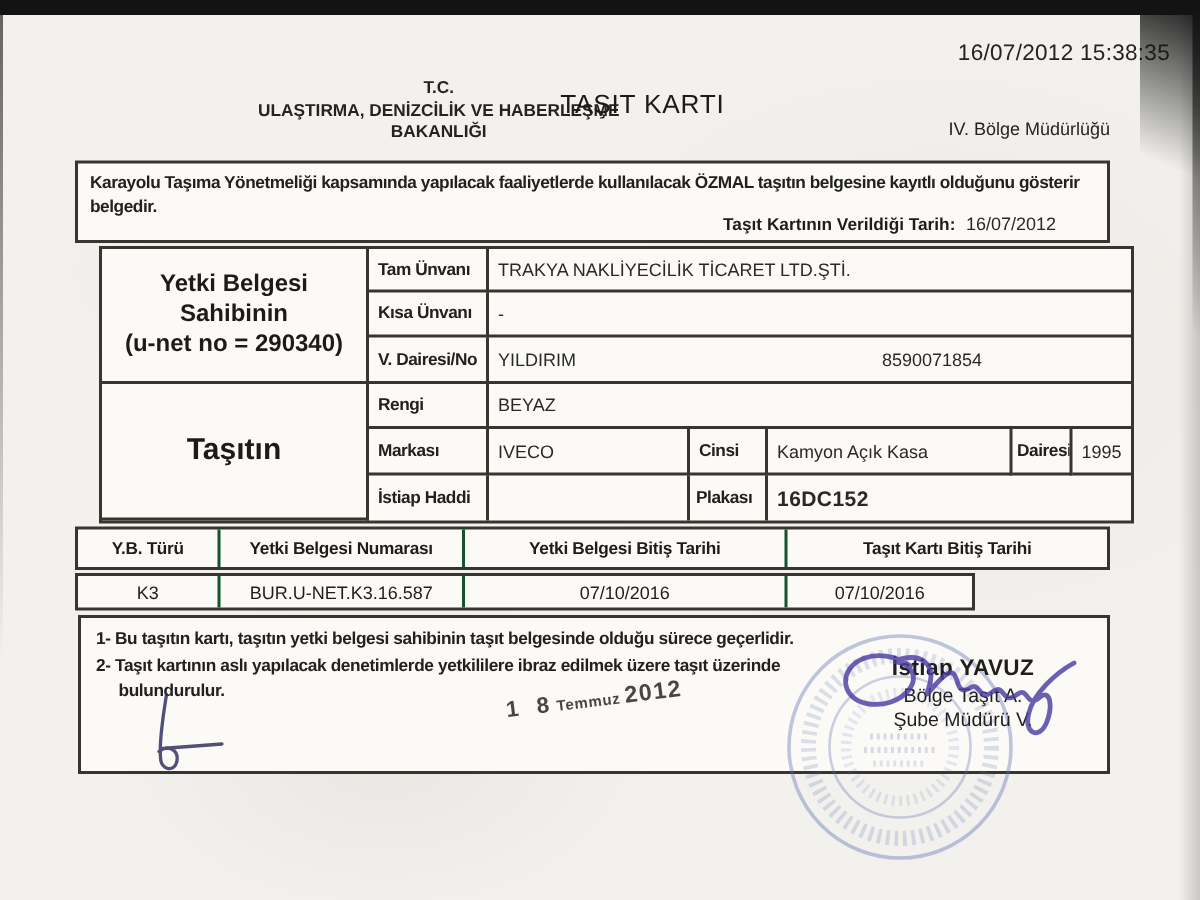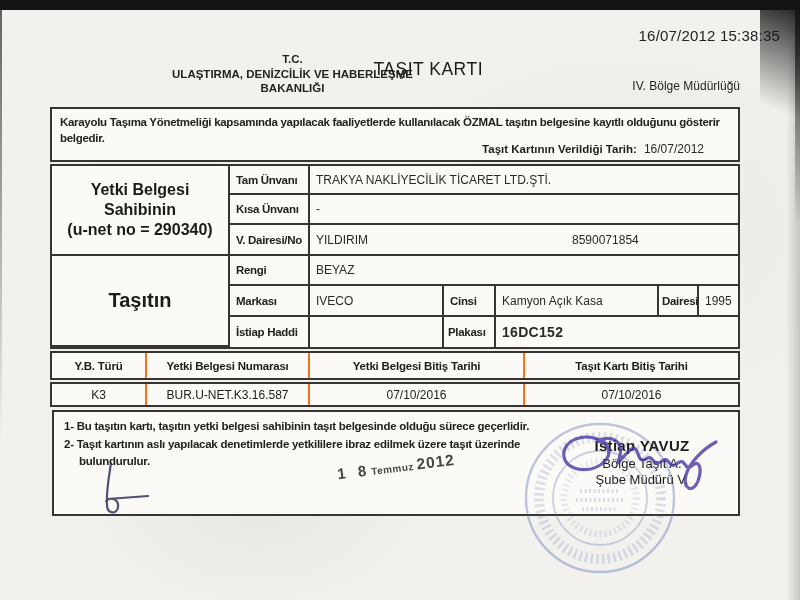--- a/index.html
+++ b/index.html
@@ -37,41 +37,41 @@
   .doc-title { left:318px; top:59px; width:165px; text-align:right; font-weight:normal; font-size:17.5px; letter-spacing:.5px; color:#1c1b19; }
   .region { left:590px; top:79px; width:150px; text-align:right; font-weight:normal; font-size:12px; color:#242320; }
 
   .box { position:absolute; border:2px solid #37352f; background:#fbfaf6; }
 
   .intro-box { left:50px; top:107px; width:690px; height:55px; padding:5px 8px 0 8px; z-index:1; }
   .intro-text { font-weight:bold; font-size:11.5px; letter-spacing:-0.3px; line-height:16px; color:#22211e; }
   .issue-date-line { position:absolute; right:34px; bottom:4px; font-size:11.5px; white-space:nowrap; }
   .issue-date-line .val { font-weight:normal; margin-left:7px; }
 
-  .main-table { left:50px; top:164px; width:690px; height:185px; display:grid;
+  .main-table { left:66px; top:164px; width:690px; height:185px; display:grid;
     grid-template-columns:178px 80px 134px 52px 163px 40px 1fr;
     grid-template-rows:29px 30px 31px 30px 31px 1fr; z-index:1; }
   .cell { border-right:2px solid #37352f; border-bottom:2px solid #37352f;
     display:flex; align-items:center; padding:0 6px; overflow:hidden; white-space:nowrap; }
   .cell.last-col { border-right:none; }
   .cell.last-row { border-bottom:none; }
   .lbl { font-weight:bold; font-size:11.5px; letter-spacing:-0.3px; color:#22211e; }
   .val { font-size:12px; color:#2a2926; }
   .sec-head { grid-column:1; flex-direction:column; justify-content:center; text-align:center; white-space:normal; }
   .sec-head-owner { grid-row:1 / span 3; font-weight:bold; font-size:16px; line-height:20px; color:#1c1b19; }
   .sec-head-vehicle { grid-row:4 / span 3; font-weight:bold; font-size:20px; color:#1c1b19; }
   .vd-cell { position:relative; }
   .vd-number { position:absolute; left:262px; font-size:12px; }
   .plate-val { font-weight:bold; font-size:14px; letter-spacing:.3px; }
 
   .permit-head { left:50px; top:351px; width:690px; height:29px; display:grid;
     grid-template-columns:95px 163px 215px 1fr; z-index:1; }
-  .permit-vals { left:50px; top:382px; width:690px; height:25px; display:grid;
+  .permit-vals { left:50px; top:382px; width:600px; height:25px; display:grid;
     grid-template-columns:95px 163px 215px 1fr; z-index:1; }
-  .pcell { border-right:2px solid #f97316; display:flex; align-items:center; justify-content:center; overflow:hidden; white-space:nowrap; }
+  .pcell { border-right:2px solid #14532d; display:flex; align-items:center; justify-content:center; overflow:hidden; white-space:nowrap; }
   .pcell:last-child { border-right:none; }
   .phead { font-weight:bold; font-size:11.5px; letter-spacing:-0.2px; }
   .pval { font-size:12px; }
 
   .notes-box { left:52px; top:410px; width:688px; height:106px; padding:6px 10px; z-index:1; }
   .note-line { font-weight:bold; font-size:11.5px; letter-spacing:-0.25px; line-height:17.5px; color:#22211e; }
   .note-cont { padding-left:15px; }
 
   .date-stamp { left:337px; top:458px; transform:rotate(-7deg); color:rgba(45,44,42,.88);
     white-space:nowrap; z-index:4; }

